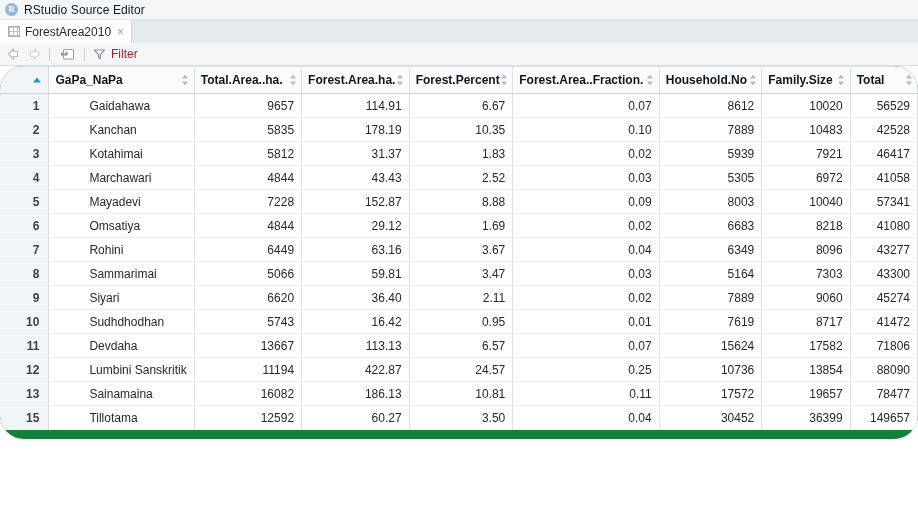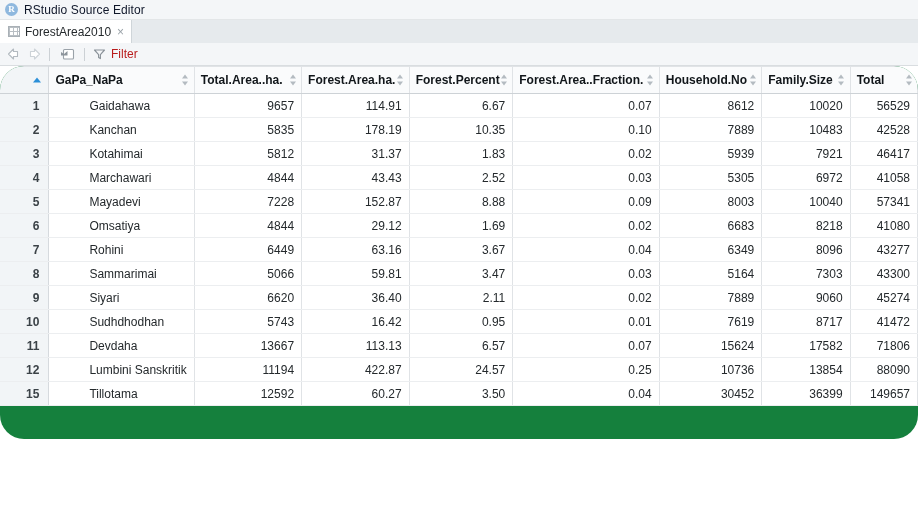--- a/index.html
+++ b/index.html
@@ -439,20 +439,31 @@
           <td class="txt">Lumbini Sanskritik</td>
           <td class="num">11194</td>
           <td class="num">422.87</td>
           <td class="num">24.57</td>
           <td class="num">0.25</td>
           <td class="num">10736</td>
           <td class="num">13854</td>
           <td class="num">88090</td>
         </tr>
         <tr>
+          <td class="rownum">13</td>
+          <td class="txt">Sainamaina</td>
+          <td class="num">16082</td>
+          <td class="num">186.13</td>
+          <td class="num">10.81</td>
+          <td class="num">0.11</td>
+          <td class="num">17572</td>
+          <td class="num">19657</td>
+          <td class="num">78477</td>
+        </tr>
+        <tr>
           <td class="rownum">15</td>
           <td class="txt">Tillotama</td>
           <td class="num">12592</td>
           <td class="num">60.27</td>
           <td class="num">3.50</td>
           <td class="num">0.04</td>
           <td class="num">30452</td>
           <td class="num">36399</td>
           <td class="num">149657</td>
         </tr>

